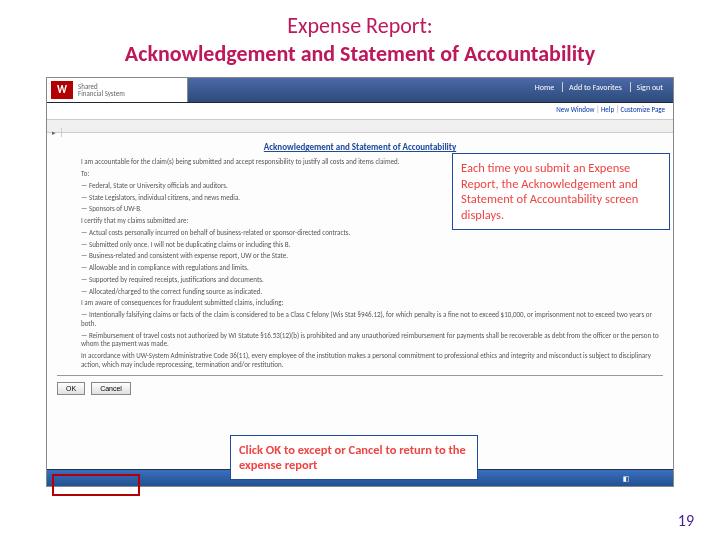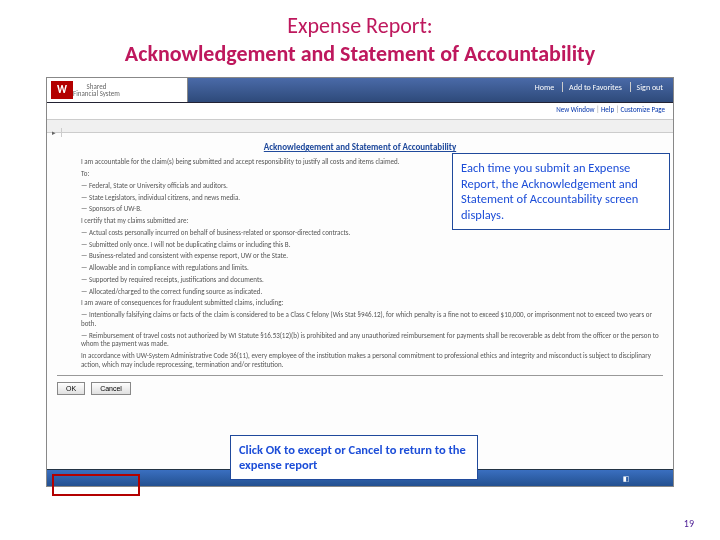--- a/index.html
+++ b/index.html
@@ -61,22 +61,22 @@
     margin-left: 4px;
     color: #fff;
     font-weight: bold;
     font-size: 11px;
     text-align: center;
     line-height: 18px;
   }
   .logo-text {
     font-size: 7px;
     color: #666;
+    margin-left: 5px;
     line-height: 1;
-    text-align: center;
   }
   .subheader {
     height: 14px;
     border-bottom: 1px solid #ccc;
     text-align: right;
     font-size: 7px;
     color: #335;
     padding: 2px 8px 0 0;
     background: #fff;
   }
@@ -124,21 +124,21 @@
     bottom: 44px;
     pointer-events: none;
   }
   .callout {
     position: absolute;
     background: #fff;
     border: 1.5px solid #204a9c;
     padding: 6px 8px;
     font-size: 12.5px;
     line-height: 1.25;
-    color: #1d4ed8;
+    color: #ef4444;
     z-index: 5;
   }
   .callout-1 { right: 50px; top: 153px; width: 200px; }
   .callout-2 { left: 230px; bottom: 60px; width: 230px; font-weight: 700; }
   .taskbar {
     position: absolute;
     left: 0; right: 0; bottom: 0;
     height: 16px;
     background: linear-gradient(#3a6fc0,#235090);
     border-top: 1px solid #234;
@@ -148,21 +148,21 @@
     padding: 0 6px;
     font-size: 7px;
     color: #fff;
   }
   .tray { display:flex; gap:4px; align-items:center; }
   .tray-box { background: rgba(255,255,255,0.15); padding: 1px 4px; border: 1px solid rgba(255,255,255,0.2); margin-top: 32px; }
   .page-num {
     position: absolute;
     right: 26px;
     bottom: 10px;
-    font-size: 10px;
+    font-size: 16px;
     color: #4c1d95;
   }
 </style>
 </head>
 <body>
 
 <div class="slide-title">
   <div>Expense Report:</div>
   <div class="line2">Acknowledgement and Statement of Accountability</div>
 </div>

